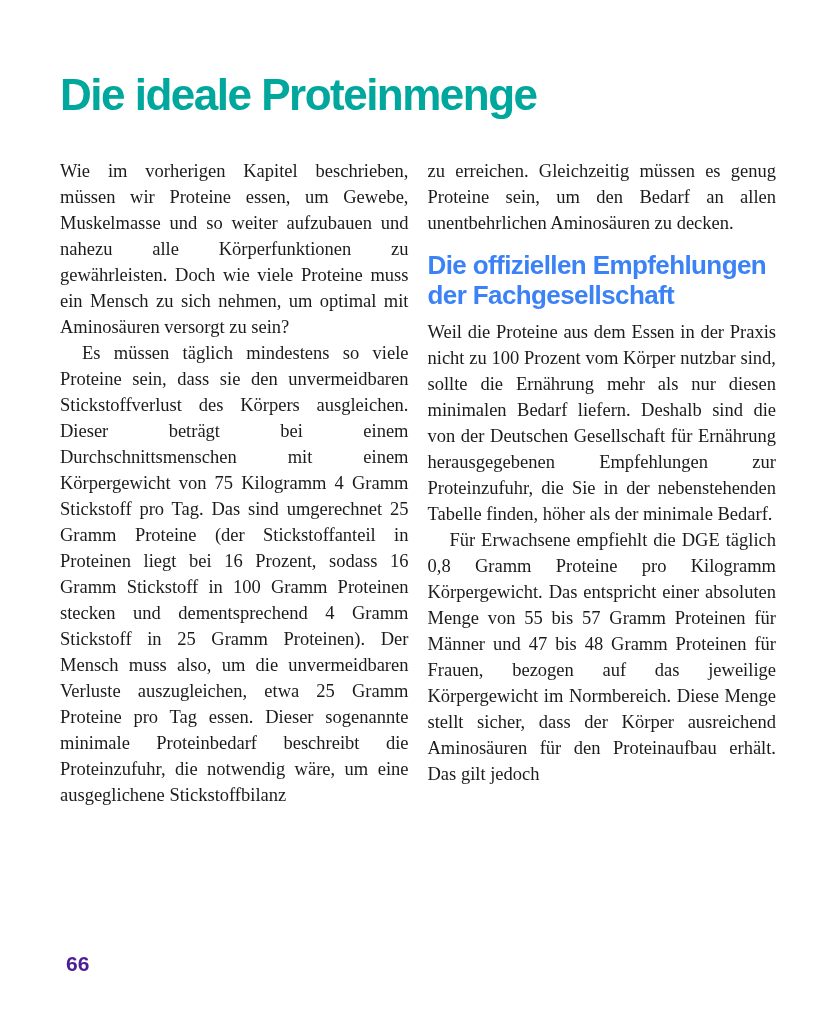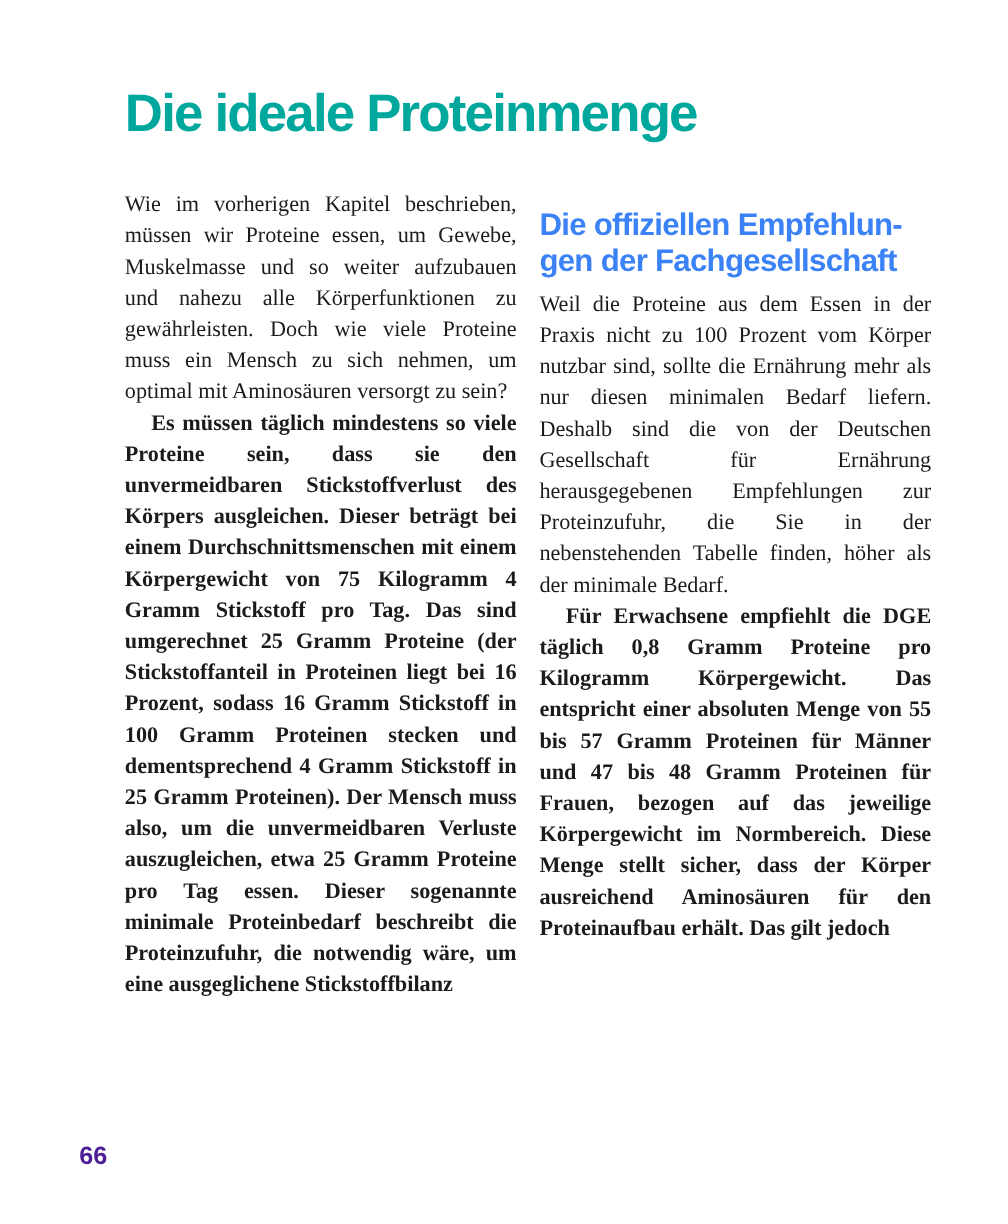--- a/index.html
+++ b/index.html
@@ -6,21 +6,21 @@
     margin: 0;
     padding: 0;
     background: #ffffff;
   }
   .page {
     position: relative;
     width: 840px;
     height: 1020px;
     box-sizing: border-box;
     background: #ffffff;
-    padding: 58px 64px 0 104px;
+    padding: 58px 64px 0 60px;
     font-family: "Liberation Serif", serif;
     color: #1b1b1b;
     overflow: hidden;
   }
   .title {
     font-family: "Liberation Sans", sans-serif;
     font-weight: bold;
     font-size: 44px;
     line-height: 1.05;
     letter-spacing: -1.5px;
@@ -38,21 +38,20 @@
     line-height: 26px;
     text-align: justify;
     hyphens: auto;
     -webkit-hyphens: auto;
   }
   .para {
     margin: 0;
   }
   .para.indent {
     text-indent: 22px;
-    font-weight: bold;
   }
   .subheading {
     font-family: "Liberation Sans", sans-serif;
     font-weight: bold;
     font-size: 26px;
     line-height: 30px;
     letter-spacing: -0.6px;
     color: #3b82f6;
     text-align: left;
     margin: 14px 0 9px 0;
@@ -75,20 +74,21 @@
   <h1 class="title">Die ideale Proteinmenge</h1>
 
   <div class="columns">
 
     <div class="col">
       <p class="para">Wie im vorherigen Kapitel beschrieben, müssen wir Proteine essen, um Gewebe, Muskelmasse und so weiter aufzubauen und nahezu alle Körperfunktionen zu gewährleisten. Doch wie viele Proteine muss ein Mensch zu sich nehmen, um optimal mit Aminosäuren versorgt zu sein?</p>
       <p class="para indent">Es müssen täglich mindestens so viele Proteine sein, dass sie den unvermeidbaren Stickstoffverlust des Körpers ausgleichen. Dieser beträgt bei einem Durchschnittsmenschen mit einem Körpergewicht von 75 Kilogramm 4 Gramm Stickstoff pro Tag. Das sind umgerechnet 25 Gramm Proteine (der Stickstoffanteil in Proteinen liegt bei 16 Prozent, sodass 16 Gramm Stickstoff in 100 Gramm Proteinen stecken und dementsprechend 4 Gramm Stickstoff in 25 Gramm Proteinen). Der Mensch muss also, um die unvermeidbaren Verluste auszugleichen, etwa 25 Gramm Proteine pro Tag essen. Dieser sogenannte minimale Proteinbedarf beschreibt die Proteinzufuhr, die notwendig wäre, um eine ausgeglichene Stickstoffbilanz</p>
     </div>
 
     <div class="col">
+      <p class="para">zu erreichen. Gleichzeitig müssen es genug Proteine sein, um den Bedarf an allen unentbehrlichen Aminosäuren zu decken.</p>
       <h2 class="subheading">Die offiziellen Empfehlun­gen der Fachgesellschaft</h2>
       <p class="para">Weil die Proteine aus dem Essen in der Praxis nicht zu 100 Prozent vom Körper nutzbar sind, sollte die Ernährung mehr als nur diesen minimalen Bedarf liefern. Deshalb sind die von der Deutschen Gesellschaft für Ernährung herausgegebenen Empfehlungen zur Proteinzufuhr, die Sie in der nebenstehenden Tabelle finden, höher als der minimale Bedarf.</p>
       <p class="para indent">Für Erwachsene empfiehlt die DGE täglich 0,8 Gramm Proteine pro Kilogramm Körpergewicht. Das entspricht einer absoluten Menge von 55 bis 57 Gramm Proteinen für Männer und 47 bis 48 Gramm Proteinen für Frauen, bezogen auf das jeweilige Körpergewicht im Normbereich. Diese Menge stellt sicher, dass der Körper ausreichend Aminosäuren für den Proteinaufbau erhält. Das gilt jedoch</p>
     </div>
 
   </div>
 
   <div class="page-number">66</div>
 
 </div>

